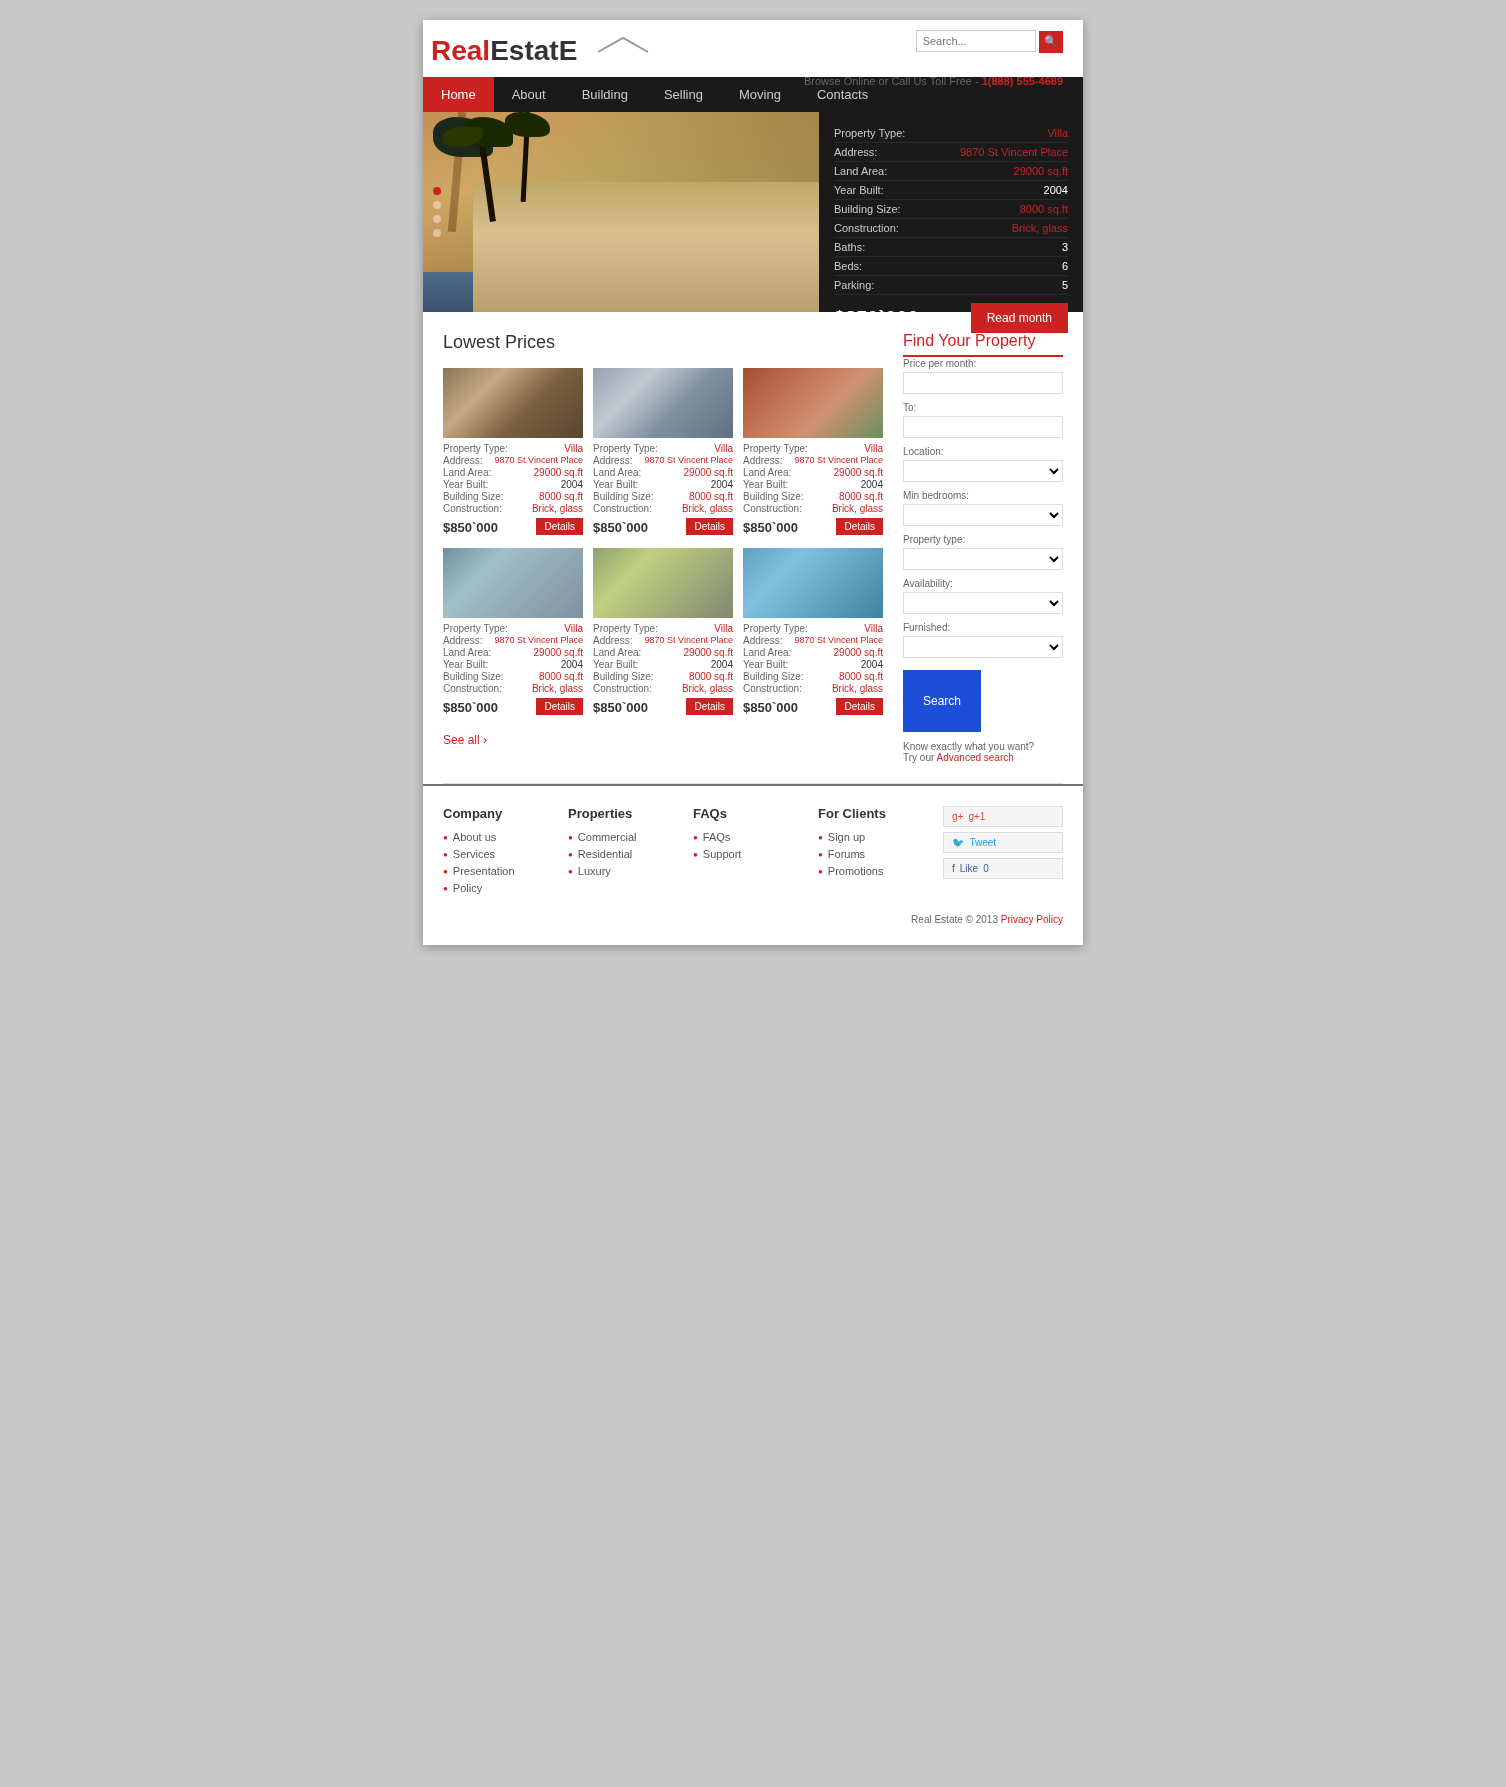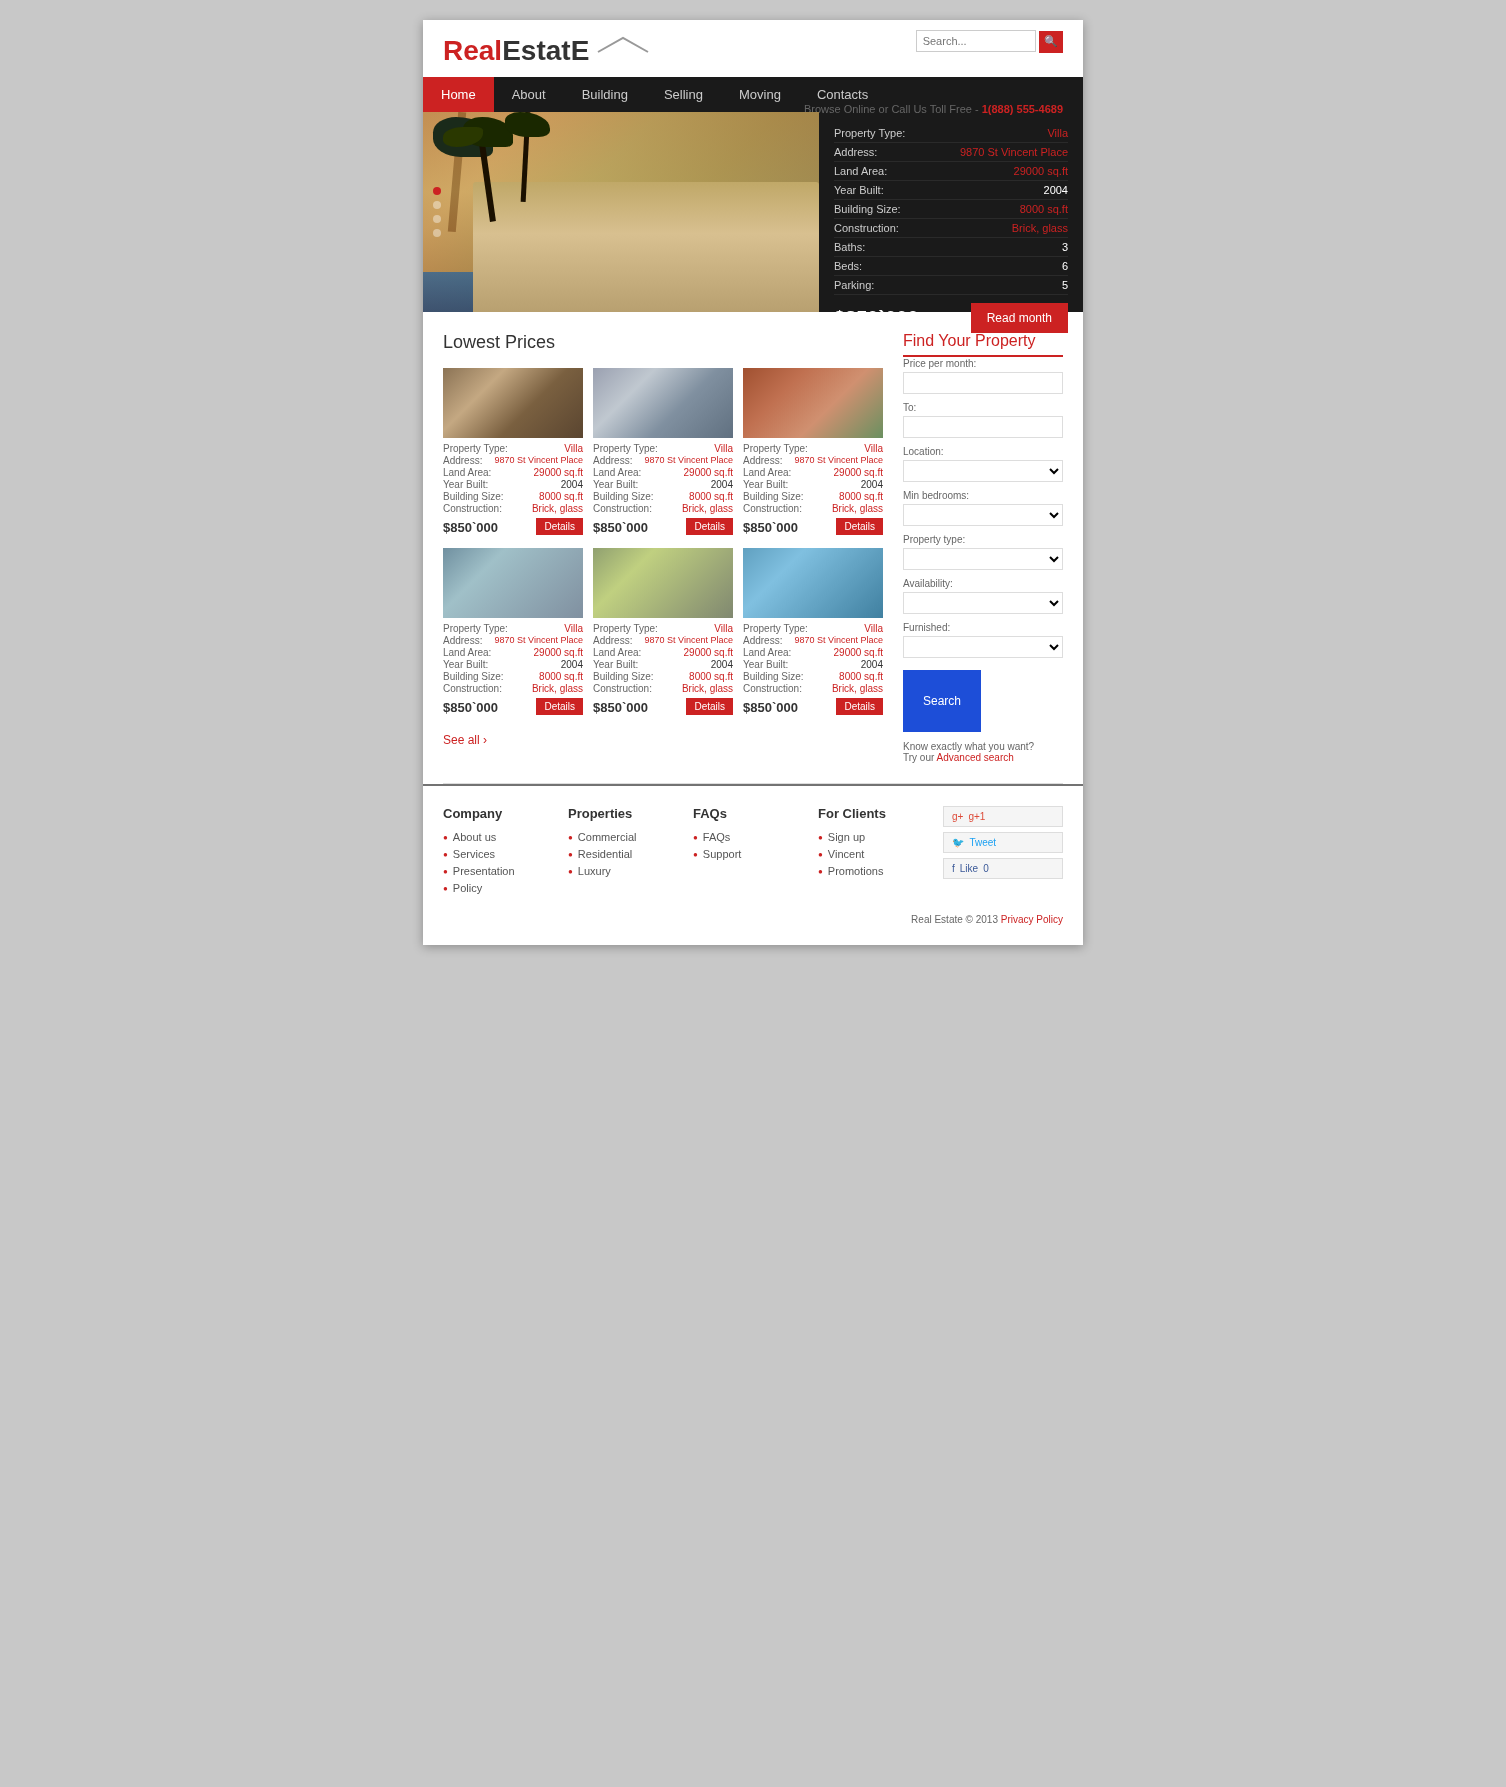--- a/index.html
+++ b/index.html
@@ -7,38 +7,37 @@
     
     .page-wrapper {
       width: 660px;
       margin: 20px auto;
       background: #fff;
       box-shadow: 0 2px 10px rgba(0,0,0,0.3);
     }
 
     
     .header {
-      padding: 15px 20px 10px;
+      padding: 15px 8px 10px;
       background: #fff;
       position: relative;
     }
     .logo {
       font-size: 28px;
       font-weight: bold;
       color: #333;
     }
     .logo span.real { color: #cc2222; }
     .logo span.estate { color: #333; }
     .tagline {
       position: absolute;
       right: 20px;
       top: 30px;
       font-size: 11px;
       color: #666;
-      margin-top: 28px;
     }
     .tagline strong { color: #cc2222; }
     .search-box {
       position: absolute;
       right: 20px;
       top: 10px;
     }
     .search-input {
       width: 120px;
       height: 22px;
@@ -745,21 +744,21 @@
       </div>
 
       <div>
         <div class="footer-col-title">For Clients</div>
         <div class="footer-link">
             <span class="footer-bullet">●</span>
             <span>Sign up</span>
           </div>
         <div class="footer-link">
             <span class="footer-bullet">●</span>
-            <span>Vincent</span>
+            <span>Forums</span>
           </div>
         <div class="footer-link">
             <span class="footer-bullet">●</span>
             <span>Promotions</span>
           </div>
       </div>
 
       <div class="social-btns">
         <button class="social-btn gplus">
           <span>g+</span>

